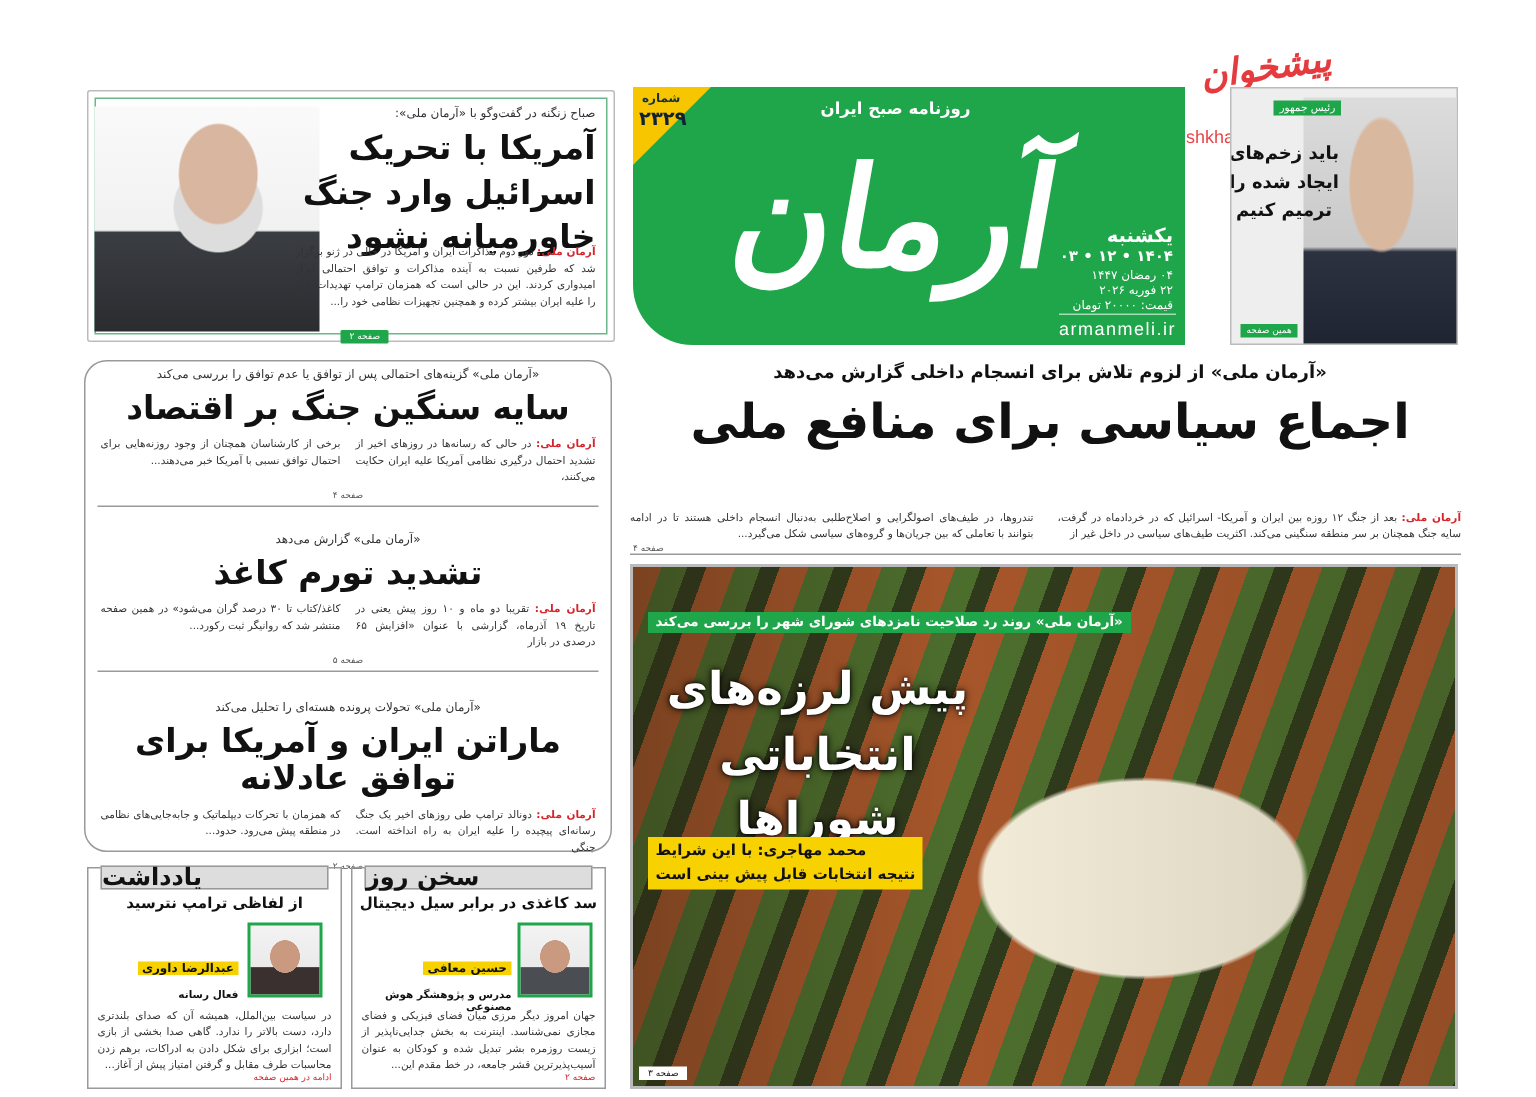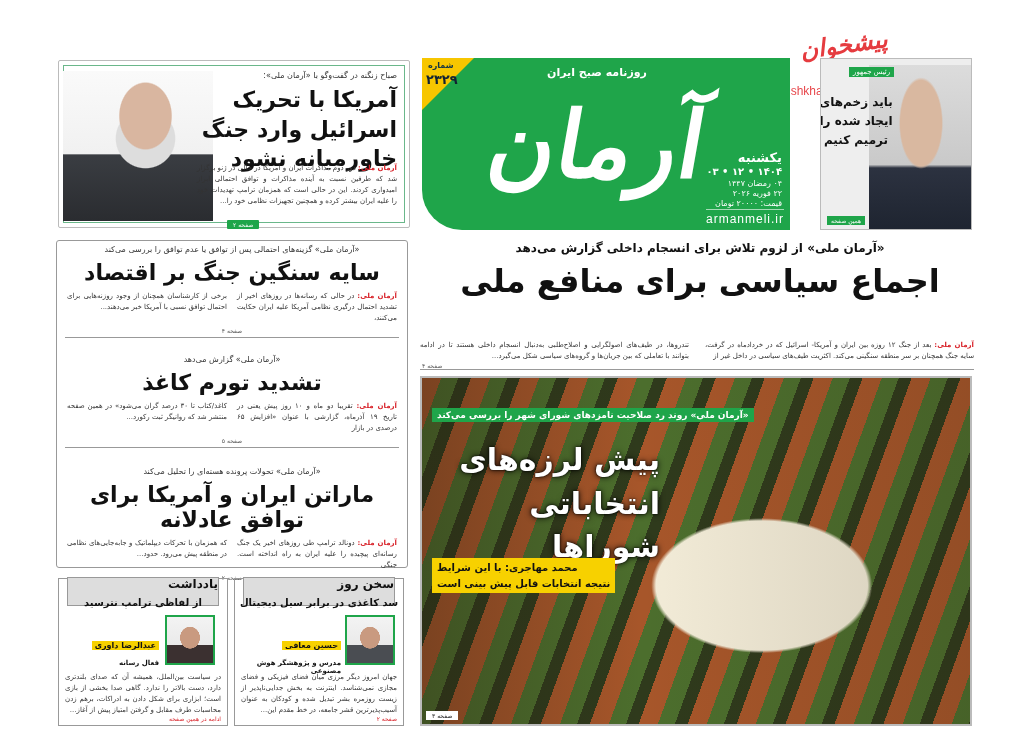--- a/index.html
+++ b/index.html
@@ -35,45 +35,45 @@
   .iv-body{right:12px;top:102px;width:200px;font-size:7px;line-height:1.55;color:#333;text-align:justify}
   .red{color:#d8232a;font-weight:bold}
   .page-chip{background:#1fa54a;color:#fff;font-size:6px;padding:1px 6px;border-radius:1px}
   
   .mh-kicker{left:425px;top:241px;width:550px;text-align:center;font-size:12px;font-weight:bold}
   .mh-title{left:425px;top:262px;width:550px;text-align:center;font-size:32px;font-weight:900;letter-spacing:-1px}
   .mh-body{left:420px;top:340px;width:554px;font-size:7px;line-height:1.6;color:#333;display:flex;gap:16px}
   .mh-body div{flex:1;text-align:justify}
   .mh-rule{left:420px;top:369px;width:554px;border-top:1px solid #999}
   
-  .stories{left:56px;top:240px;width:352px;height:328px;border:1px solid #999;border-radius:3px}
+  .stories{left:56px;top:240px;width:352px;height:328px;border:1px solid #999;border-radius:15px}
   .story{position:absolute;left:0;right:0}
   .story .k{font-size:8px;color:#333;text-align:center;margin-top:4px}
   .story .t{font-size:22px;font-weight:bold;text-align:center;margin-top:6px}
   .story .b{display:flex;gap:10px;padding:0 10px;font-size:7px;line-height:1.6;color:#333;margin-top:6px}
   .story .b div{flex:1;text-align:justify}
   .story .pg{font-size:6px;color:#555;text-align:center;margin-top:2px}
   .story .rule{border-top:1px solid #999;margin:3px 8px 0}
   
   .col-box{top:578px;width:170px;height:148px;border:1px solid #999}
-  .col-head{position:absolute;top:-2px;left:8px;right:8px;height:29px;background:#ddd;border:1px solid #999;font-size:12px;font-weight:bold;text-align:right;line-height:13px}
+  .col-head{position:absolute;top:-2px;left:8px;right:8px;height:16px;background:#ddd;border:1px solid #999;font-size:16px;font-weight:bold;text-align:left;line-height:13px}
   .col-title{position:absolute;top:18px;left:0;right:0;text-align:center;font-size:10px;font-weight:bold}
   .col-photo{position:absolute;top:36px;right:auto;width:50px;height:50px;border:2px solid #1fa54a}
   .col-name{position:absolute;top:62px;background:#f7d100;font-size:8px;font-weight:bold;padding:0 3px}
   .col-role{position:absolute;top:80px;font-size:7px;font-weight:bold}
   .col-body{position:absolute;top:93px;left:6px;right:6px;font-size:7px;line-height:1.55;color:#333;text-align:justify}
   .col-more{position:absolute;bottom:3px;right:6px;font-size:6px;color:#d8232a}
   
   .council{left:420px;top:376px;width:552px;height:350px;background:
     radial-gradient(ellipse at 62% 60%,#f3ecd8 0 22%,transparent 23%),
     repeating-linear-gradient(110deg,#a7562a 0 18px,#4c6e2d 18px 34px,#2f3a1c 34px 46px),
     #7a4a26;border:2px solid #bbb;overflow:hidden}
   .council-shade{left:0;top:0;right:0;bottom:0;background:linear-gradient(90deg,rgba(40,30,15,.35),transparent 40%,rgba(40,30,15,.15))}
   .council-kicker{left:10px;top:30px;background:#1fa54a;color:#fff;font-size:9px;font-weight:bold;padding:2px 5px}
-  .council-title{left:8px;top:60px;width:230px;color:#fff;font-size:30px;font-weight:900;line-height:1.45;text-align:right;text-shadow:0 0 6px #000,0 0 2px #000}
+  .council-title{left:8px;top:60px;width:230px;color:#fff;font-size:30px;font-weight:900;line-height:1.45;text-align:center;text-shadow:0 0 6px #000,0 0 2px #000}
   .council-sub{left:10px;top:180px;background:#f7d100;color:#111;font-size:10px;font-weight:bold;padding:2px 5px;line-height:1.55;text-align:left}
   .council-pg{left:4px;bottom:4px;background:#fff;font-size:6px;padding:1px 6px}
 </style>
 </head>
 <body>
 
 <div class="abs watermark">پیشخوان</div>
 <div class="abs watermark-url">Pishkhan.com</div>
 
 <div class="abs interview">

